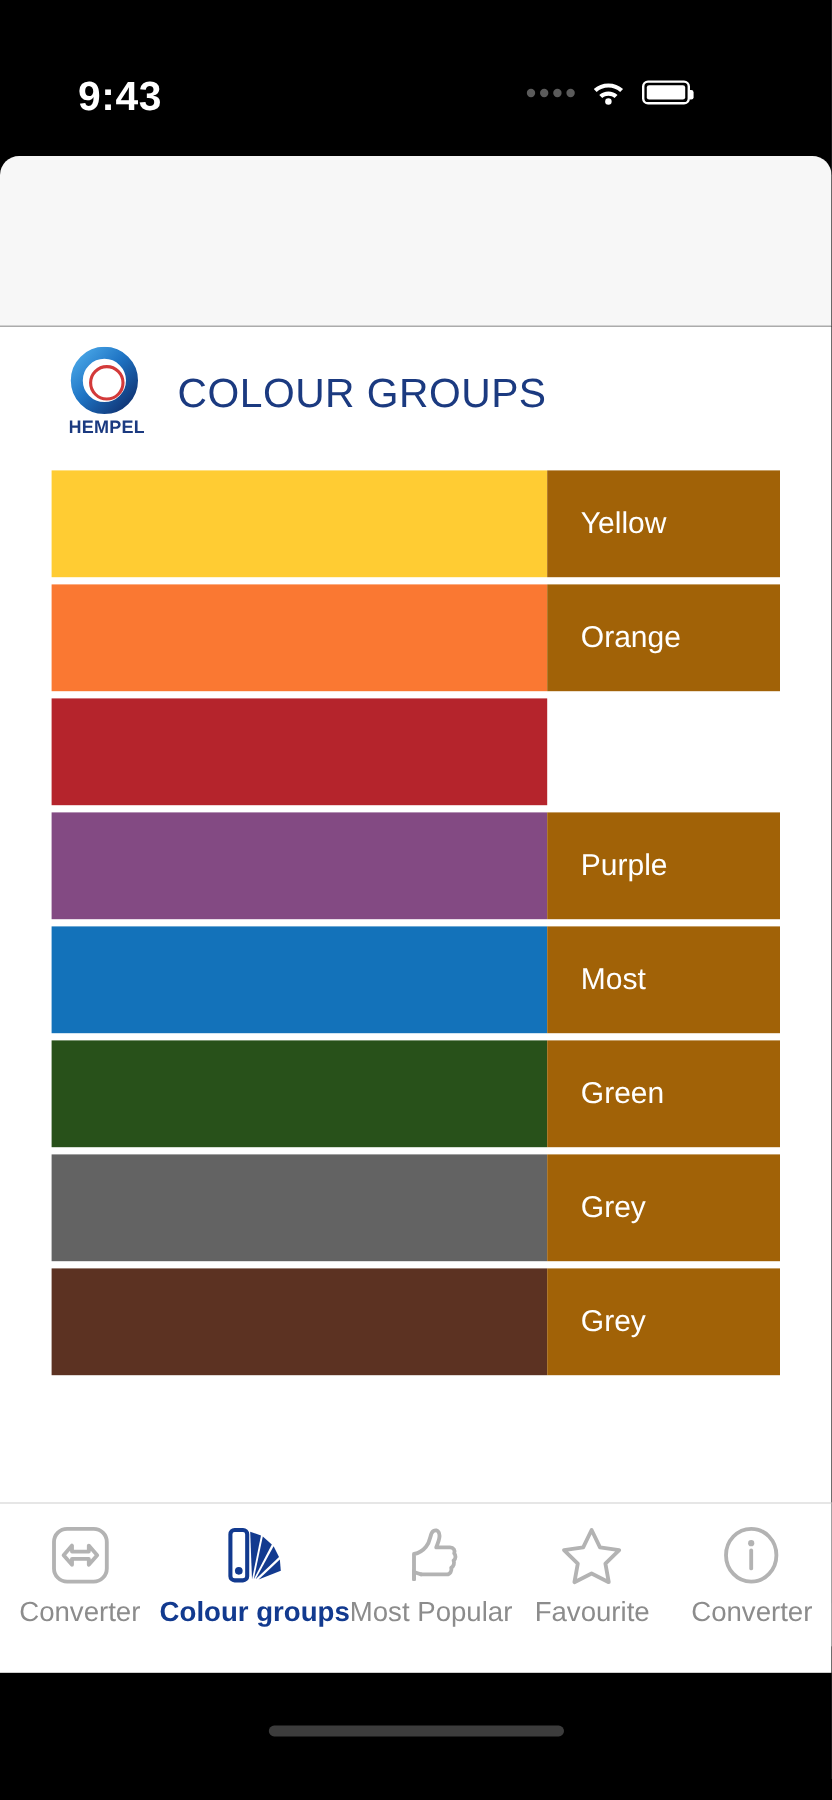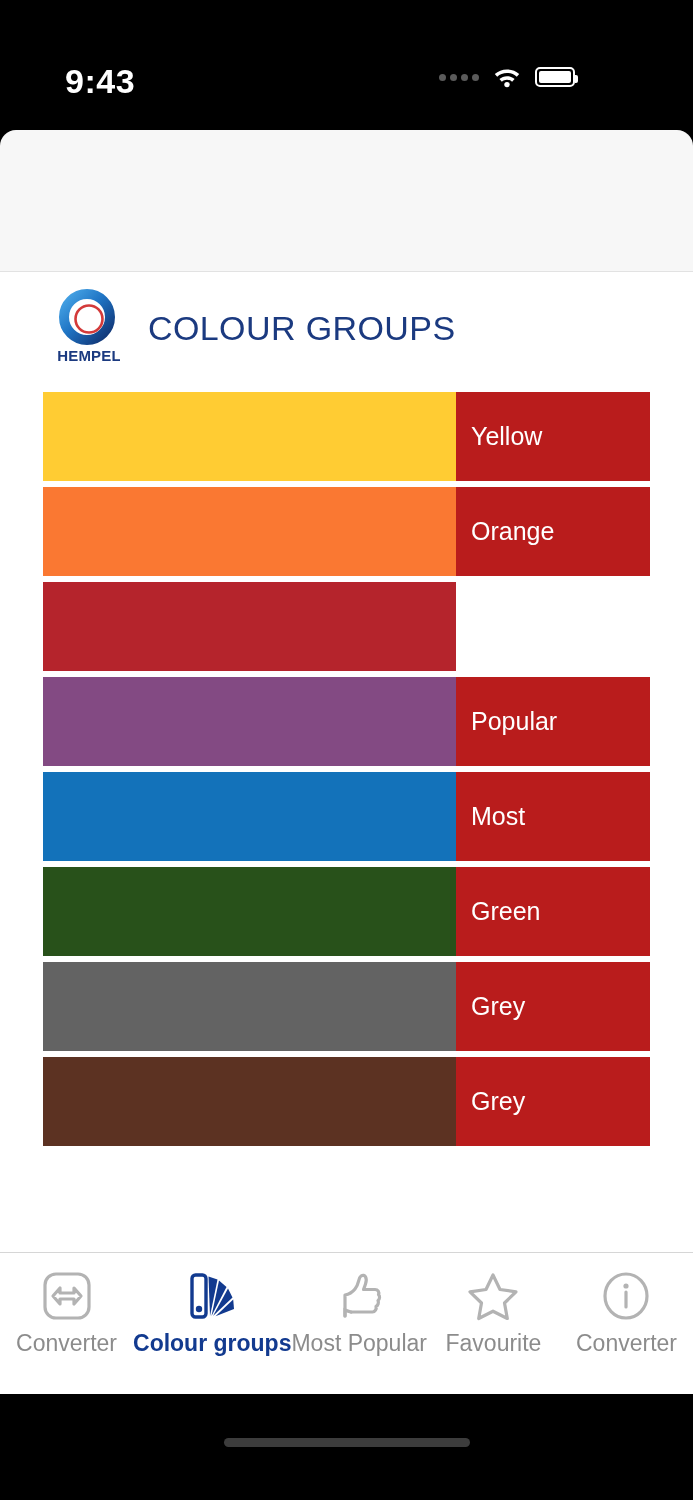--- a/index.html
+++ b/index.html
@@ -94,23 +94,23 @@
     display:flex;
     height:89px;
     margin-bottom:6px;
   }
   .swatch-color {
     width:413px;
     flex:0 0 auto;
   }
   .swatch-label-box {
     flex:1 1 auto;
-    background:#b91c1c;
+    background:#a16207;
     display:flex; align-items:center;
-    padding-left:15px;
+    padding-left:28px;
   }
   .swatch-label {
     color:#ffffff;
     font-size:25px;
     font-weight:400;
   }
 
   
   .deco {
     position:absolute; left:0; bottom:0;
@@ -220,21 +220,21 @@
         </div>
       </div>
 
       <div class="swatch-row">
         <div class="swatch-color" style="background:#B5242C"></div>
       </div>
 
       <div class="swatch-row">
         <div class="swatch-color" style="background:#834A83"></div>
         <div class="swatch-label-box">
-          <span class="swatch-label">Popular</span>
+          <span class="swatch-label">Purple</span>
         </div>
       </div>
 
       <div class="swatch-row">
         <div class="swatch-color" style="background:#1372BA"></div>
         <div class="swatch-label-box">
           <span class="swatch-label">Most</span>
         </div>
       </div>
 

